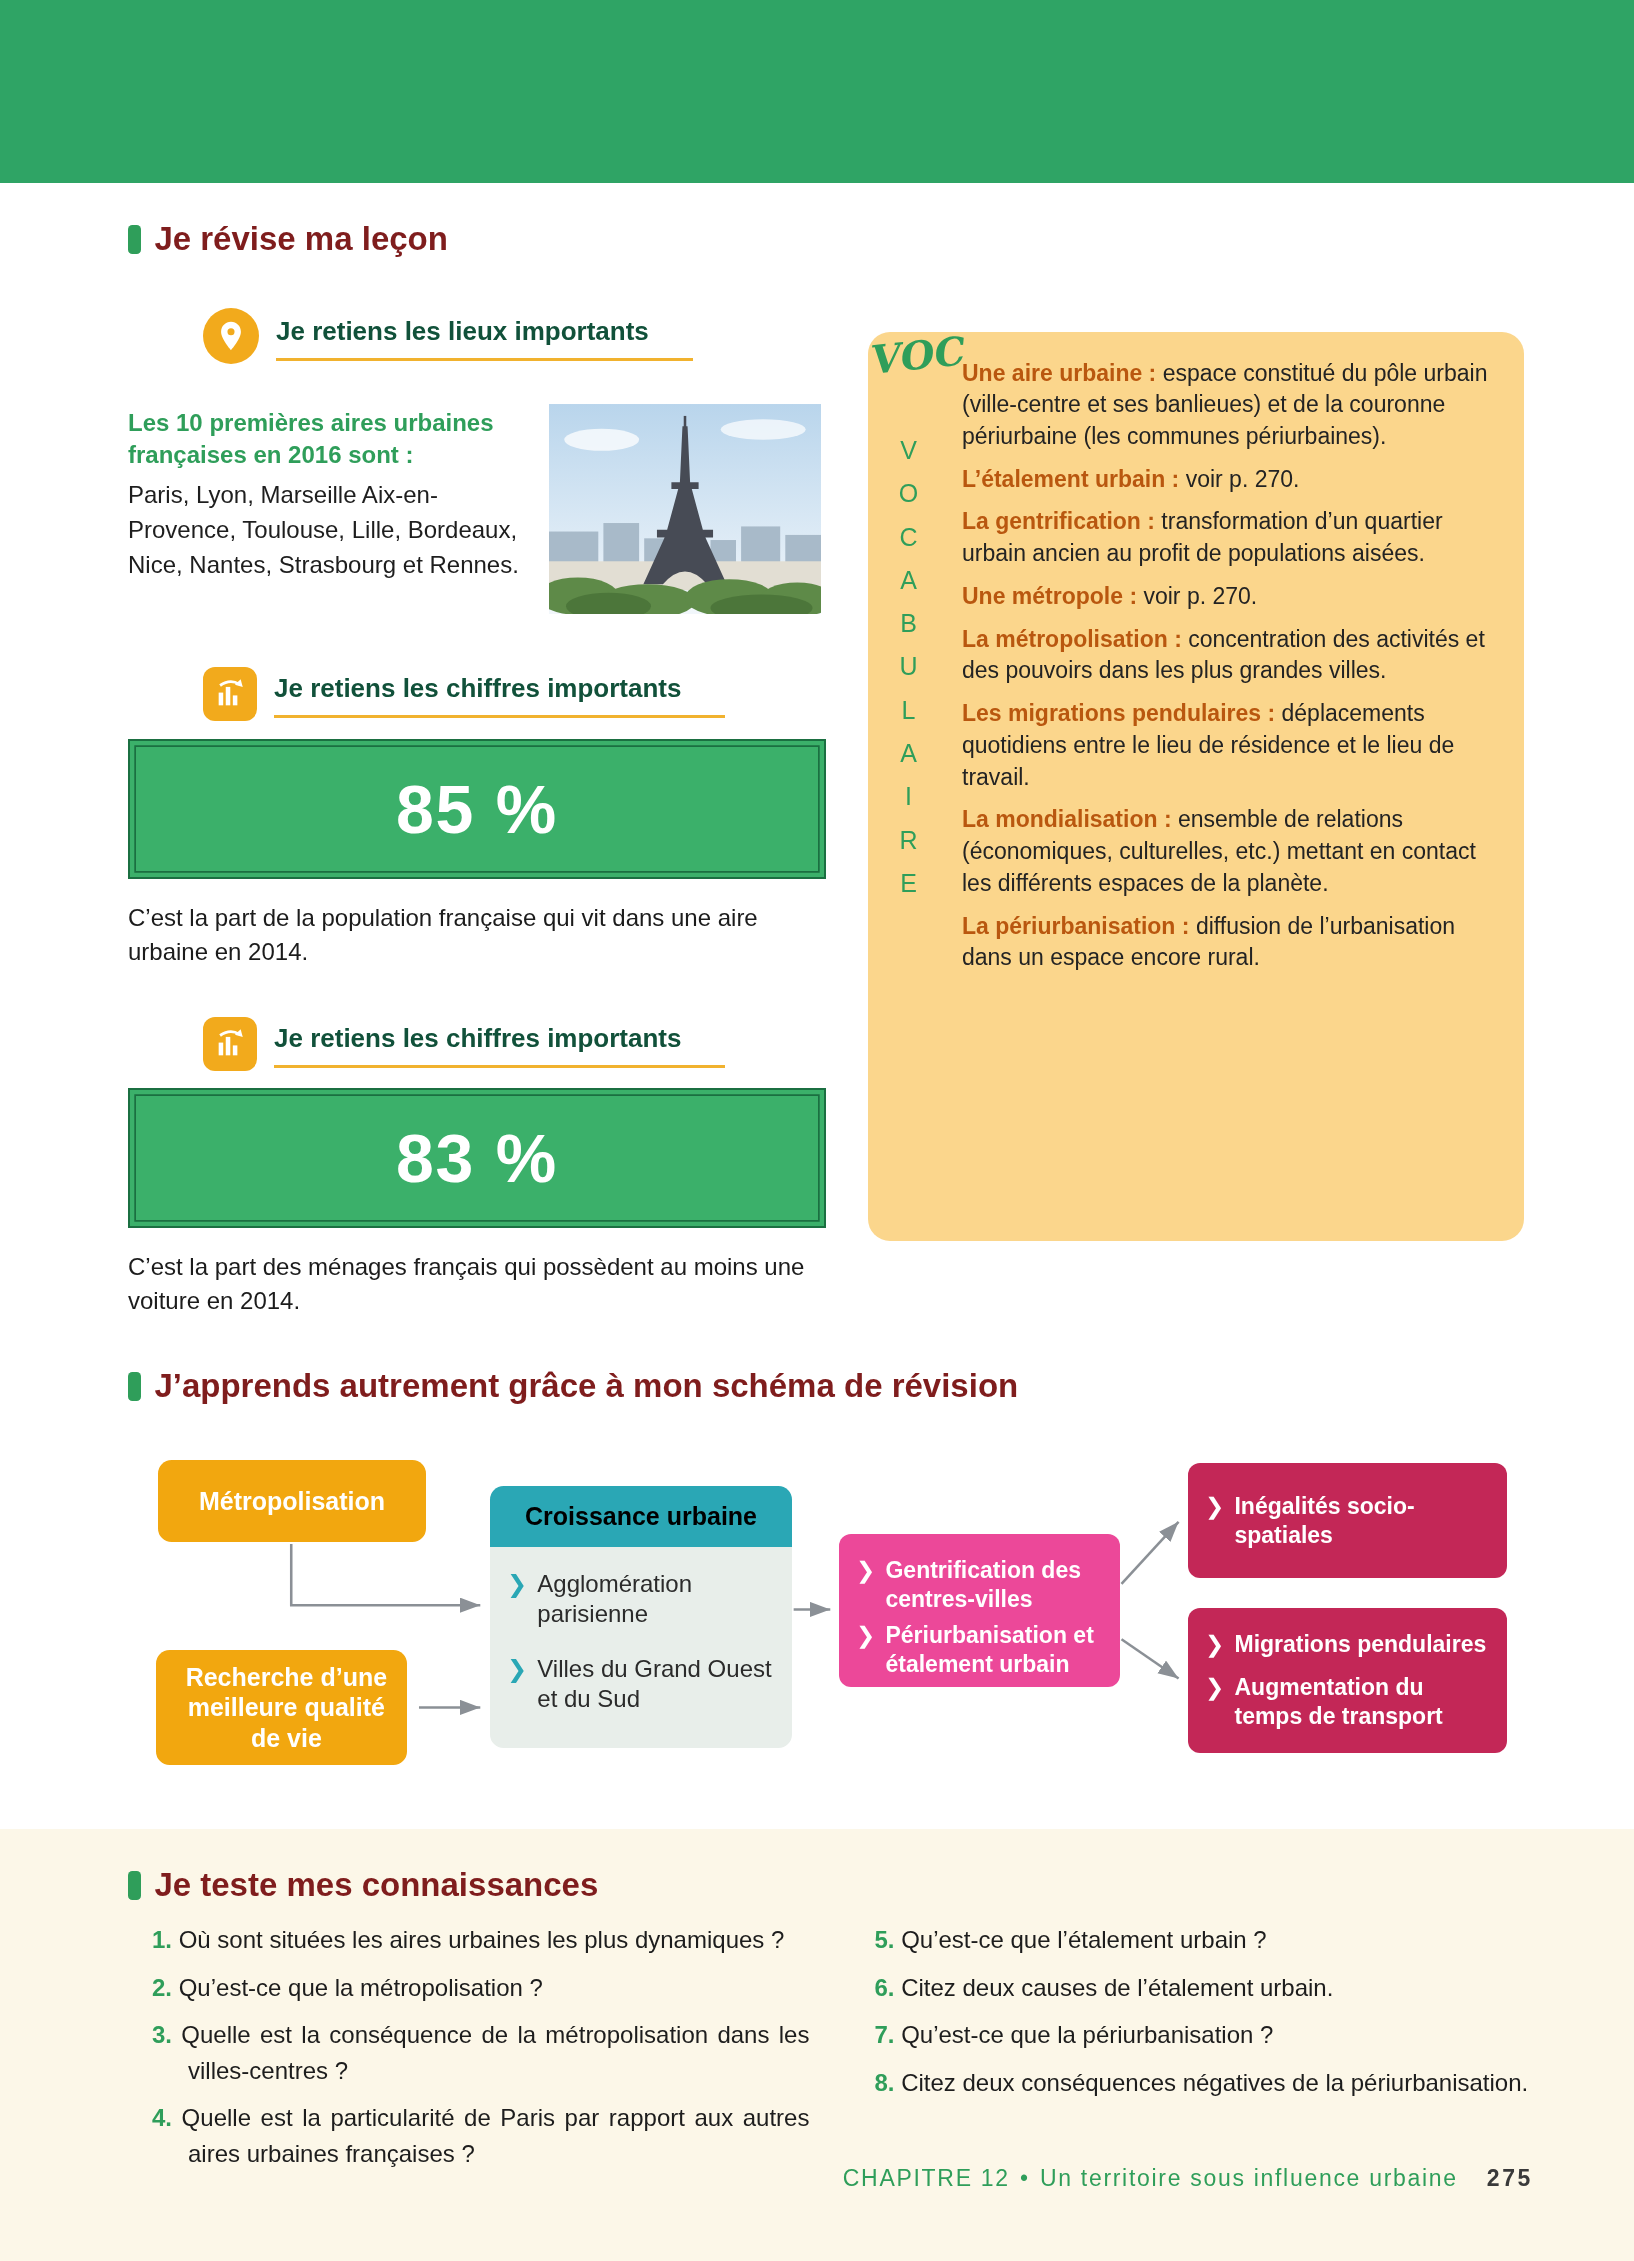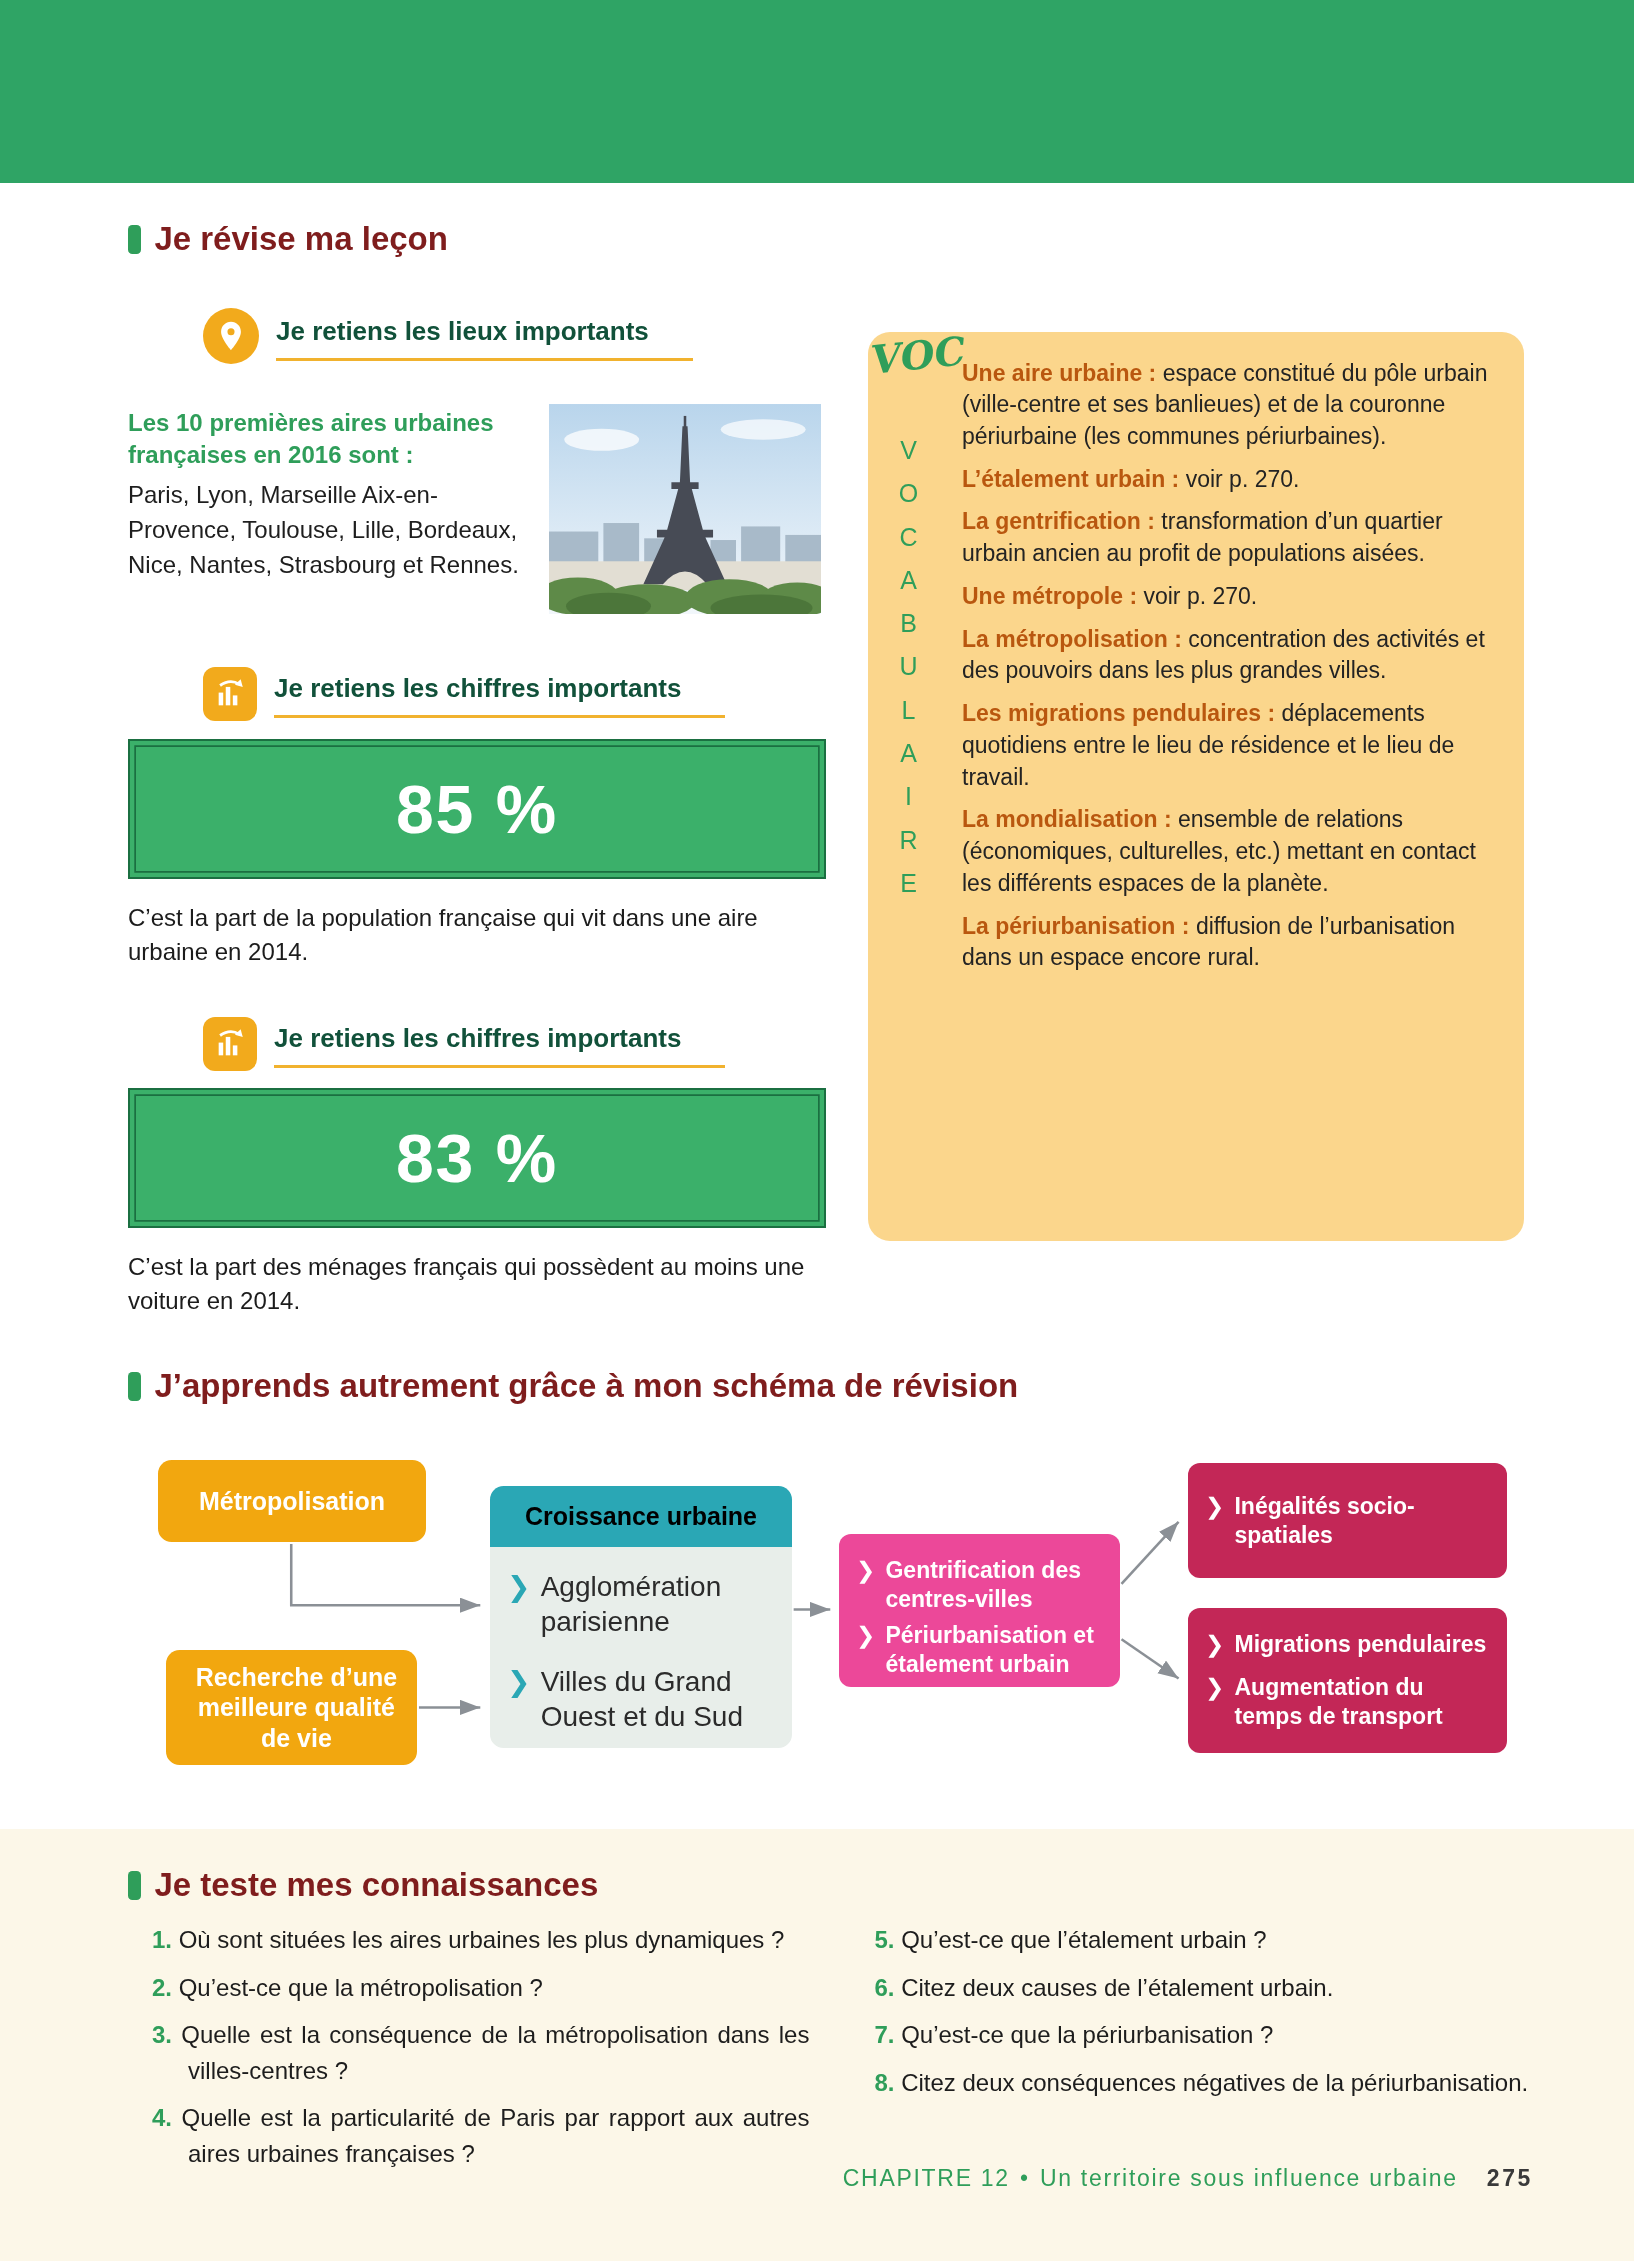--- a/index.html
+++ b/index.html
@@ -53,21 +53,21 @@
   .diagram{position:absolute;left:0;top:1439px;width:1635px;height:341px;}
   .dbox{position:absolute;box-sizing:border-box;}
   .orange{background:#f2a70f;border-radius:13.6px;display:flex;align-items:center;justify-content:center;
           text-align:center;color:#fff;font-weight:bold;font-size:25px;line-height:1.22;padding:0 15.3px;}
   .teal-head{background:#2aa7b5;border-radius:13.6px 13.6px 0 0;display:flex;align-items:center;
              justify-content:center;color:#000000;font-weight:bold;font-size:25px;}
   .teal-body{background:#e8eeea;border-radius:0 0 13.6px 13.6px;padding:15.3px 17px;}
   .purple{background:#ec4899;border-radius:12px;padding:15.3px 17px;}
   .crimson{background:#c32757;border-radius:12px;padding:17px 17px;display:flex;
            flex-direction:column;justify-content:center;}
-  .ditem{display:flex;gap:10.2px;font-size:28px;line-height:1.26;margin:6.8px 0;}
+  .ditem{display:flex;gap:10.2px;font-size:24px;line-height:1.26;margin:6.8px 0;}
   .teal-body .ditem{color:#2b2b2b;}
   .purple .ditem,.crimson .ditem{color:#fff;font-weight:bold;font-size:23px;}
   .chev{flex:none;font-weight:bold;}
   .chev::before{content:"❯";}
   .teal-body .chev{color:#2aa7b5;}
   .purple .chev,.crimson .chev{color:#fff;}
   .arrows{position:absolute;left:0;top:0;width:1635px;height:341px;}
 
   
   .cream{position:absolute;left:0;top:1829px;width:100%;height:432px;background:#fcf7e8;}
@@ -208,21 +208,21 @@
         <path d="M932 200 L975 200" marker-end="url(#arr)"></path>
         <path d="M1317 170 L1384 97" marker-end="url(#arr)"></path>
         <path d="M1317 235 L1384 281" marker-end="url(#arr)"></path>
       </g>
     </svg>
 
     <div class="dbox orange" style="left:158px;top:21px;width:268px;height:82px;">
       <span>Métropolisation</span>
     </div>
 
-    <div class="dbox orange" style="left:166px;top:211px;width:251px;height:115px;padding-left:25px;">
+    <div class="dbox orange" style="left:156px;top:211px;width:251px;height:115px;padding-left:25px;">
       <span>Recherche d’une meilleure qualité de vie</span>
     </div>
 
     <div class="dbox" style="left:490px;top:47px;width:302px;height:247px;">
       <div class="teal-head" style="height:61px;">Croissance urbaine</div>
       <div class="teal-body" style="height:170px;">
         <div class="ditem">
           <span class="chev"></span>
           <span>Agglomération parisienne</span>
         </div>

